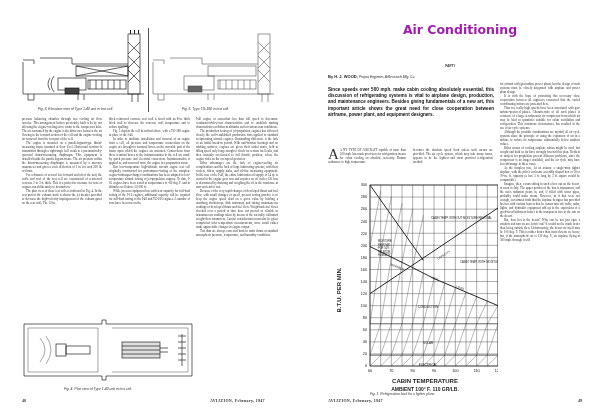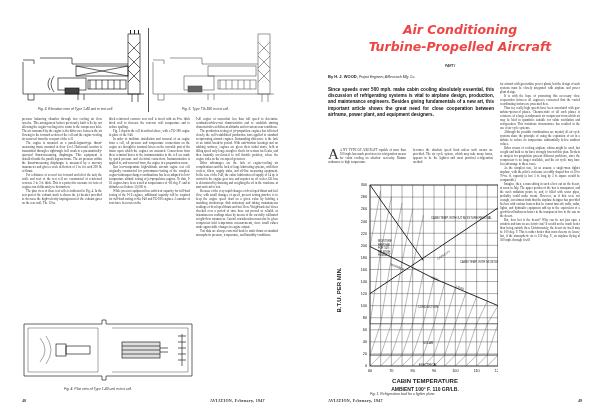--- a/index.html
+++ b/index.html
@@ -4,22 +4,22 @@
 <style>
   html, body { margin:0; padding:0; }
   body { width:604px; height:420px; background:#fff; position:relative; overflow:hidden;
          font-family:"Liberation Serif", serif; color:#222; }
   .abs { position:absolute; }
   .col { position:absolute; font-size:3.1px; line-height:4.0px; text-align:justify; color:#333;
          font-family:"Liberation Serif", serif; overflow:hidden; }
   .col p { margin:0 0 0 0; text-indent:4px; }
   .caption { position:absolute; font-family:"Liberation Sans", sans-serif; font-style:italic;
              font-size:3.4px; color:#333; }
-  .title { position:absolute; font-family:"DejaVu Sans", sans-serif; font-style:italic;
-           font-weight:bold; color:#ef4444; text-align:center; }
+  .title { position:absolute; font-family:"DejaVu Sans", sans-serif; 
+           font-weight:bold; color:#a21caf; text-align:center; }
   .folio { position:absolute; font-family:"Liberation Serif", serif; font-size:4px; color:#333; }
   .byline { position:absolute; font-family:"Liberation Sans", sans-serif; font-size:4px; color:#222; }
   .byline b { font-weight:bold; }
   .byline i { font-size:3.3px; }
   .lede { position:absolute; font-family:"Liberation Sans", sans-serif; font-weight:bold;
           font-size:4.6px; line-height:6.2px; color:#111; text-align:justify; }
   .partlabel { position:absolute; font-family:"Liberation Sans", sans-serif; font-style:italic;
                font-weight:bold; font-size:3.2px; color:#333; }
   .divider { position:absolute; background:#555; }
   svg text { font-family:"Liberation Sans", sans-serif; }
@@ -107,21 +107,20 @@
   </svg>
   <div class="caption" style="left:64px;top:387px;">Fig. 4. Plan view of Type 1-40 unit in test cell.</div>
 
   <div class="folio" style="left:22px;top:398px;font-weight:bold;">48</div>
   <div class="folio" style="left:210px;top:398px;font-weight:bold;letter-spacing:0.3px;">AVIATION, February, 1947</div>
 </div>
 
 <div class="abs" style="left:300px;top:0;width:304px;height:420px;">
 
   <div class="title" style="left:90px;top:22px;width:140px;font-size:12.5px;">Air Conditioning</div>
-  <div class="title" style="left:60px;top:39px;width:200px;font-size:12.5px;">Turbine-Propelled Aircraft</div>
 
   <div class="partlabel" style="left:145px;top:64px;">PART I</div>
 
   <div class="byline" style="left:28px;top:74px;">
     <b>By H. J. WOOD,</b>
     <i>Project Engineer, AiResearch Mfg. Co.</i>
   </div>
 
   <div class="lede" style="left:28px;top:87px;width:166px;">Since speeds over 500 mph. make cabin cooling absolutely essential, this discussion of refrigerating systems is vital to airplane design, production, and maintenance engineers. Besides giving fundamentals of a new art, this important article shows the great need for close cooperation between airframe, power plant, and equipment designers.</div>
 

